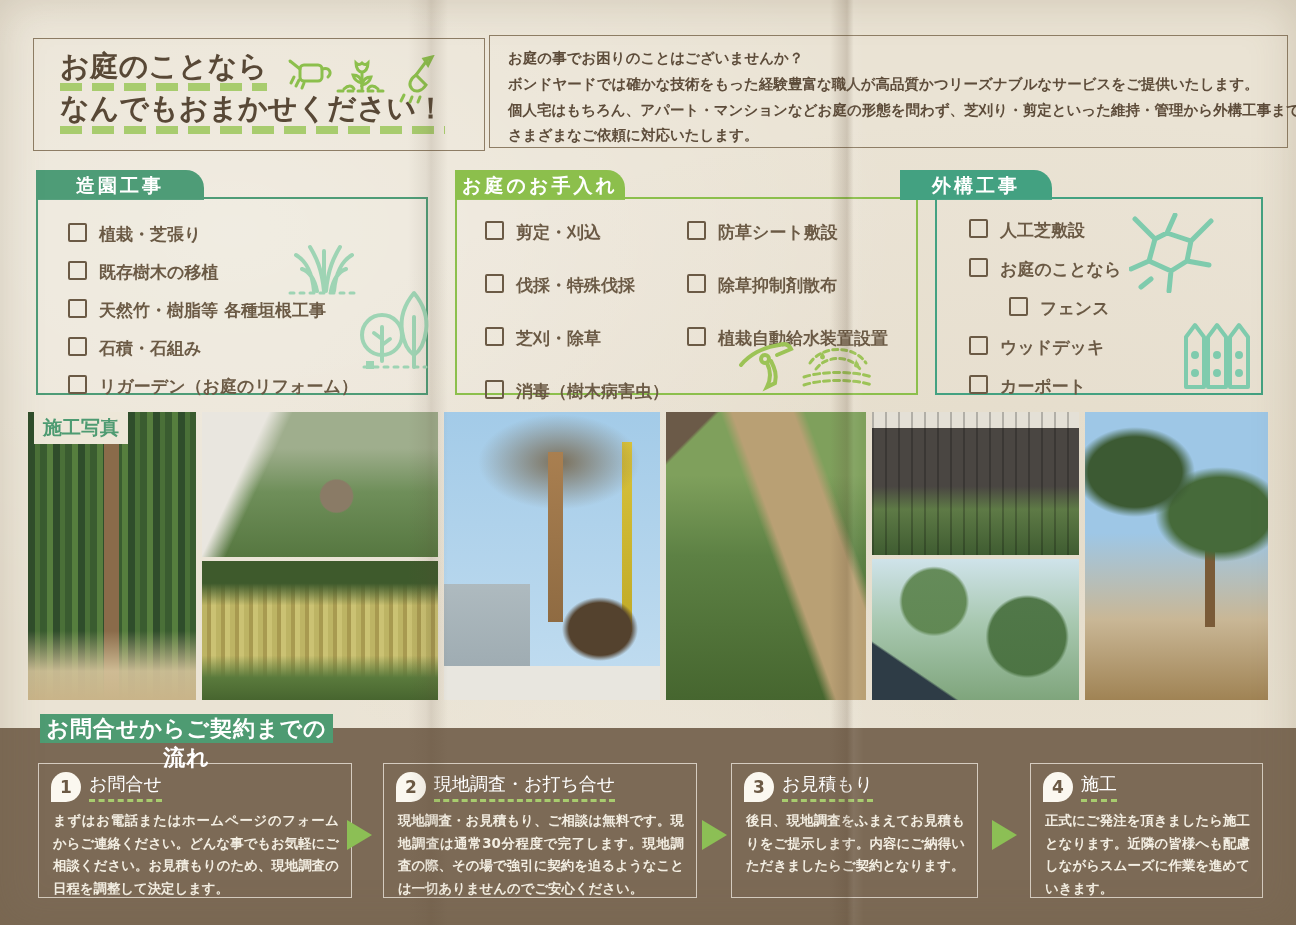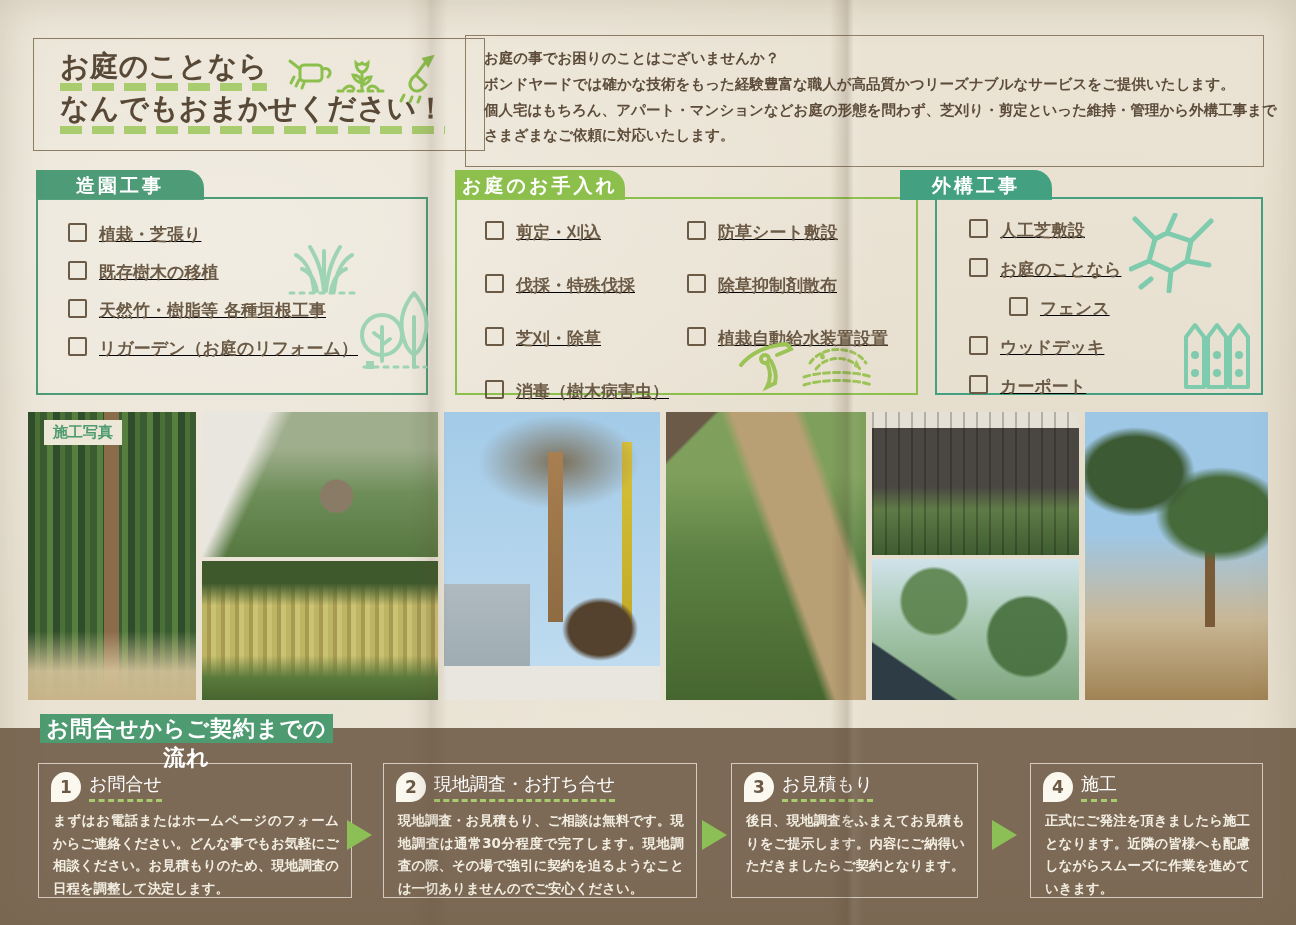--- a/index.html
+++ b/index.html
@@ -14,34 +14,34 @@
   }
   .abs{position:absolute;}
   
   .title-box{left:33px;top:38px;width:422px;height:111px;border:1px solid #8E7D65;padding-left:28px;}
   .title-text{position:absolute;left:26px;top:12px;font-size:29px;font-weight:bold;color:#584836;line-height:1.05;}
   .dash-u{display:inline-block;
     background-image:repeating-linear-gradient(90deg,#A8CC6E 0 22px,transparent 22px 32px);
     background-size:100% 8px;background-repeat:no-repeat;background-position:0 100%;
     padding-bottom:10px;margin-bottom:2px;}
   .title-icons{position:absolute;left:252px;top:16px;}
-  .intro-box{left:465px;top:35px;width:799px;height:132px;border:1px solid #8E7D65;box-sizing:border-box;}
+  .intro-box{left:489px;top:35px;width:799px;height:113px;border:1px solid #8E7D65;box-sizing:border-box;}
   .intro-text{position:absolute;left:18px;top:10px;font-size:14.5px;font-weight:bold;color:#5D4C3A;line-height:1.78;white-space:nowrap;}
   
   .tab{position:absolute;height:30px;line-height:30px;color:#fff;font-weight:bold;font-size:19px;
        letter-spacing:3px;text-align:center;border-radius:0 18px 0 0;}
   .svc-box{position:absolute;top:197px;height:198px;box-sizing:border-box;background:rgba(255,255,255,0.06);}
-  .svc-box ul{list-style:none;margin:0;padding:0;text-decoration:underline;}
+  .svc-box ul{list-style:none;margin:0;padding:0;}
   .svc-item{font-size:17px;font-weight:bold;color:#6B5A45;white-space:nowrap;}
   .chk{display:inline-block;width:15px;height:15px;border:2px solid #6B5A45;border-radius:2px;
        margin-right:12px;vertical-align:-2px;background:transparent;}
   
   .photo{position:absolute;background-size:cover;}
-  .photo-label{left:44px;top:412px;background:#EDE7D8;color:#4E9B72;font-weight:bold;font-size:15px;
-               padding:3px 9px;z-index:5;margin-top:8px;}
+  .photo-label{left:34px;top:412px;background:#EDE7D8;color:#4E9B72;font-weight:bold;font-size:19px;
+               padding:3px 9px;z-index:5;}
   
   .bottom-band{left:0;top:728px;width:1296px;height:197px;background:#7C6A56;}
   .flow-badge{left:40px;top:714px;width:293px;height:29px;background:#4E9B72;color:#FFFFFF;
               font-weight:bold;font-size:22px;text-align:center;line-height:29px;letter-spacing:1px;z-index:4;}
   .step{position:absolute;top:763px;height:135px;border:1px solid rgba(243,238,228,0.75);box-sizing:border-box;z-index:3;}
   .step-head{position:absolute;left:12px;top:8px;display:flex;align-items:center;}
   .leaf-num{width:30px;height:30px;background:#FBF8F0;border-radius:50% 50% 50% 0;
             display:flex;align-items:center;justify-content:center;
             color:#6B5944;font-weight:bold;font-size:17px;margin-right:8px;}
   .step-title{color:#FFFFFF;font-weight:normal;font-size:18px;border-bottom:3px dashed #A8CC6E;padding-bottom:3px;white-space:nowrap;}
@@ -104,20 +104,21 @@
       <div>さまざまなご依頼に対応いたします。</div>
     </div>
   </div>
 
   <div class="abs tab" style="left:36px;top:170px;width:168px;background:#4E9C77;">造園工事</div>
   <div class="svc-box" style="left:36px;width:392px;border:2px solid #4E9C77;">
     <ul style="padding:24px 0 0 30px;">
       <li class="svc-item" style="margin-bottom:15px;"><span class="chk"></span><span>植栽・芝張り</span></li>
       <li class="svc-item" style="margin-bottom:15px;"><span class="chk"></span><span>既存樹木の移植</span></li>
       <li class="svc-item" style="margin-bottom:15px;"><span class="chk"></span><span>天然竹・樹脂等 各種垣根工事</span></li>
+      <li class="svc-item" style="margin-bottom:15px;"><span class="chk"></span><span>石積・石組み</span></li>
       <li class="svc-item"><span class="chk"></span><span>リガーデン（お庭のリフォーム）</span></li>
     </ul>
     <svg class="abs" style="left:248px;top:22px;" width="76" height="82" viewBox="0 0 76 82" fill="none" stroke="#9ED4B4" stroke-width="4" stroke-linecap="round">
       <path d="M38 70 V30 M28 70 C26 50 20 40 10 34 M48 70 C50 50 56 40 66 34 M31 70 C28 56 22 50 16 48 M45 70 C48 56 54 50 60 48 M38 70 C36 48 30 36 24 26 M40 70 C42 48 48 36 54 26"></path>
       <path d="M4 72 h68" stroke-dasharray="4 6" stroke-width="3"></path>
     </svg>
     <svg class="abs" style="left:318px;top:88px;" width="78" height="92" viewBox="0 0 78 92" fill="none" stroke="#9ED4B4" stroke-width="4" stroke-linecap="round" stroke-linejoin="round">
       <circle cx="26" cy="48" r="20"></circle>
       <path d="M26 40 v34 M26 52 l-8 -6 M26 58 l8 -6"></path>
       <path d="M58 6 C48 18 44 30 46 44 C48 58 52 64 58 68 C64 64 68 58 70 44 C72 30 68 18 58 6 z"></path>

